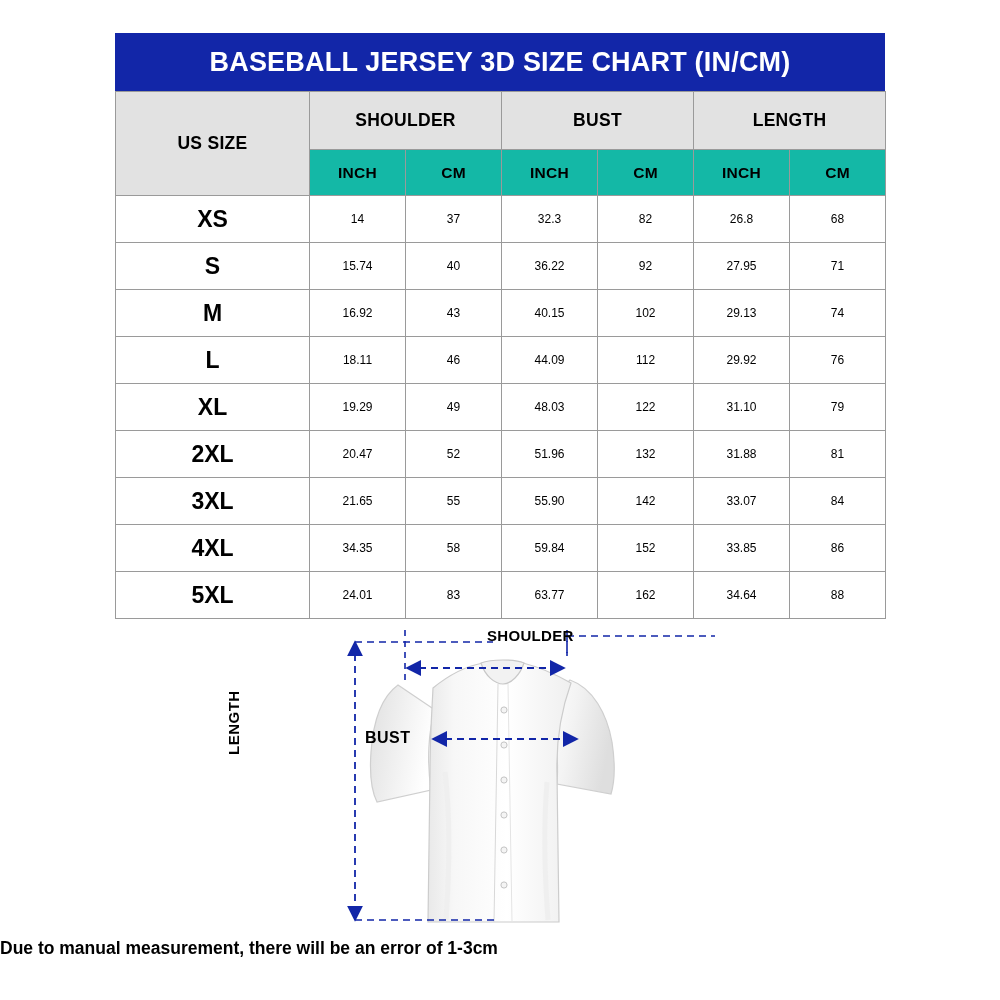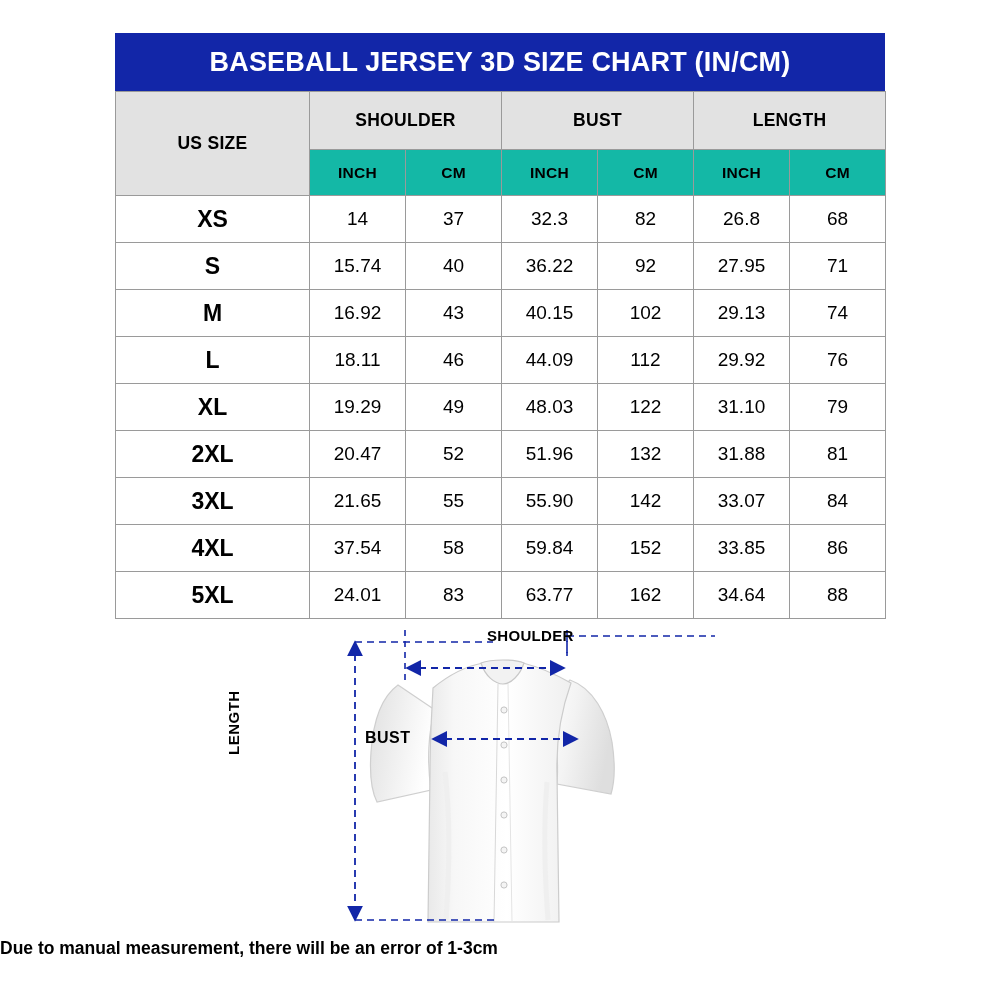--- a/index.html
+++ b/index.html
@@ -74,21 +74,21 @@
     font-weight: bold;
     font-size: 15.5px;
     height: 45px;
     letter-spacing: 0.3px;
   }
   tbody td.size-cell {
     font-weight: bold;
     font-size: 23px;
   }
   tbody td.val {
-    font-size: 19px;
+    font-size: 12px;
   }
 
   
   .illus {
     position: absolute;
     left: 115px;
     top: 622px;
     width: 770px;
     height: 310px;
   }
@@ -232,21 +232,21 @@
           <td class="size-cell">3XL</td>
           <td class="val">21.65</td>
           <td class="val">55</td>
           <td class="val">55.90</td>
           <td class="val">142</td>
           <td class="val">33.07</td>
           <td class="val">84</td>
         </tr>
         <tr>
           <td class="size-cell">4XL</td>
-          <td class="val">37.54</td>
+          <td class="val">34.35</td>
           <td class="val">58</td>
           <td class="val">59.84</td>
           <td class="val">152</td>
           <td class="val">33.85</td>
           <td class="val">86</td>
         </tr>
         <tr>
           <td class="size-cell">5XL</td>
           <td class="val">24.01</td>
           <td class="val">83</td>

